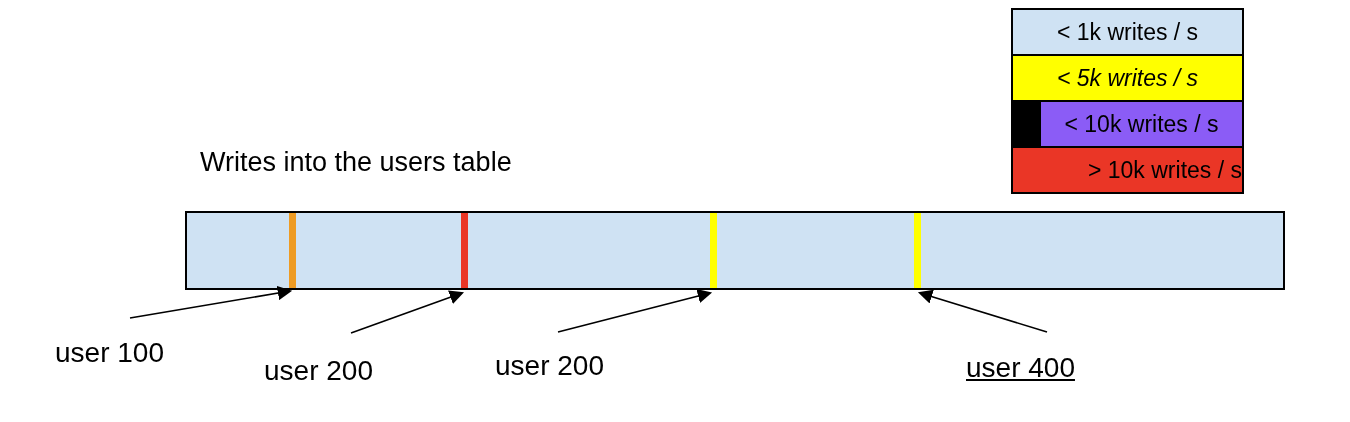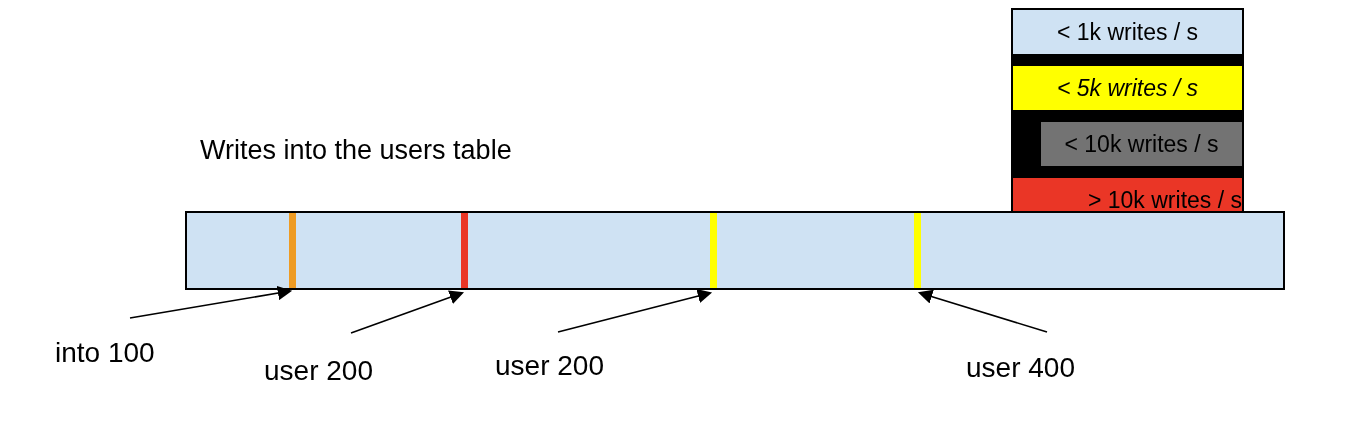--- a/index.html
+++ b/index.html
@@ -10,37 +10,37 @@
     background: #ffffff;
     font-family: "Liberation Sans", sans-serif;
     color: #000000;
     overflow: hidden;
   }
 
   
   .title {
     position: absolute;
     left: 200px;
-    top: 136px;
+    top: 148px;
     font-size: 27px;
     line-height: 1.1;
     white-space: nowrap;
   }
 
   
   .legend {
     position: absolute;
     left: 1011px;
     top: 8px;
     width: 229px;
     border: 2px solid #000;
     background: #000;
     display: flex;
     flex-direction: column;
-    gap: 12px;
+    gap: 2px;
   }
   .legend-row {
     height: 44px;
     display: flex;
     align-items: center;
     justify-content: center;
     font-size: 23px;
     white-space: nowrap;
   }
 
@@ -72,37 +72,37 @@
 
   
   .user-label {
     position: absolute;
     font-size: 28px;
     white-space: nowrap;
   }
   .ul-0 { left: 55px;  top: 337px; }
   .ul-1 { left: 264px; top: 355px; }
   .ul-2 { left: 495px; top: 350px; }
-  .ul-3 { left: 966px; top: 352px; }
+  .ul-3 { left: 966px; top: 352px; text-decoration: underline; }
 </style>
 </head>
 <body>
 
 <div class="canvas">
 
   <div class="title">Writes into the users table</div>
 
   <div class="legend">
     <div class="legend-row" style="background: rgb(207, 226, 243);">
       <span>&lt; 1k writes / s</span>
     </div>
     <div class="legend-row" style="background: rgb(255, 255, 0); font-style: italic;">
       <span>&lt; 5k writes / s</span>
     </div>
-    <div class="legend-row" style="background: #737373; margin-left: 28px;">
+    <div class="legend-row" style="background: #8b5cf6; margin-left: 28px;">
       <span>&lt; 10k writes / s</span>
     </div>
     <div class="legend-row" style="background: rgb(234, 54, 38); justify-content: flex-end;">
       <span>&gt; 10k writes / s</span>
     </div>
   </div>
 
   <div class="bar" style="background: rgb(207, 226, 243); border-color: rgb(0, 0, 0);">
       <div class="stripe" style="left: 102px; background: rgb(238, 155, 35);"></div>
       <div class="stripe" style="left: 274px; background: rgb(234, 54, 38);"></div>
@@ -115,18 +115,18 @@
       <marker id="ah" viewBox="0 0 10 10" refX="8.5" refY="5" markerWidth="9" markerHeight="9" orient="auto-start-reverse">
         <path d="M0,0 L10,5 L0,10 z" fill="#000"></path>
       </marker>
     </defs>
     <line x1="130" y1="318" x2="290" y2="291" stroke="#000" stroke-width="1.6" marker-end="url(#ah)"></line>
     <line x1="351" y1="333" x2="462" y2="293" stroke="#000" stroke-width="1.6" marker-end="url(#ah)"></line>
     <line x1="558" y1="332" x2="710" y2="293" stroke="#000" stroke-width="1.6" marker-end="url(#ah)"></line>
     <line x1="1047" y1="332" x2="920" y2="293" stroke="#000" stroke-width="1.6" marker-end="url(#ah)"></line>
   </svg>
 
-  <div class="user-label ul-0">into 100</div>
+  <div class="user-label ul-0">user 100</div>
   <div class="user-label ul-1">user 200</div>
   <div class="user-label ul-2">user 200</div>
   <div class="user-label ul-3">user 400</div>
 
 </div>
 
 </body></html>

